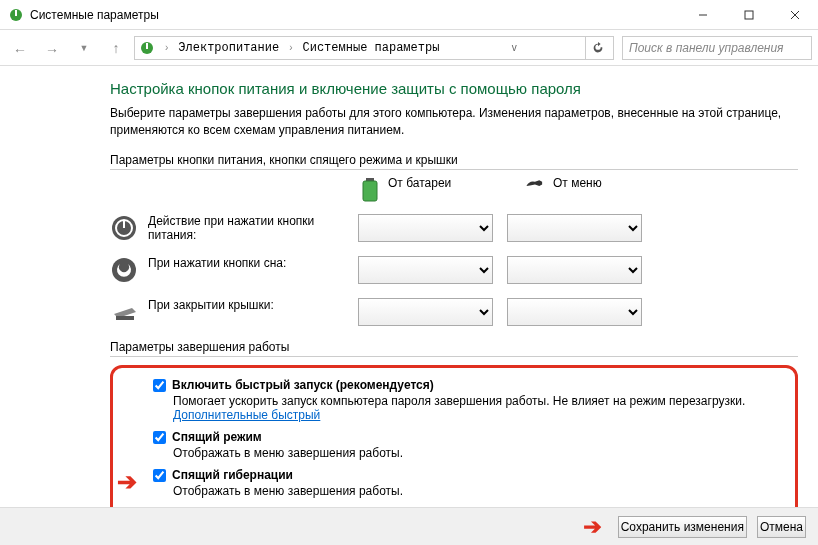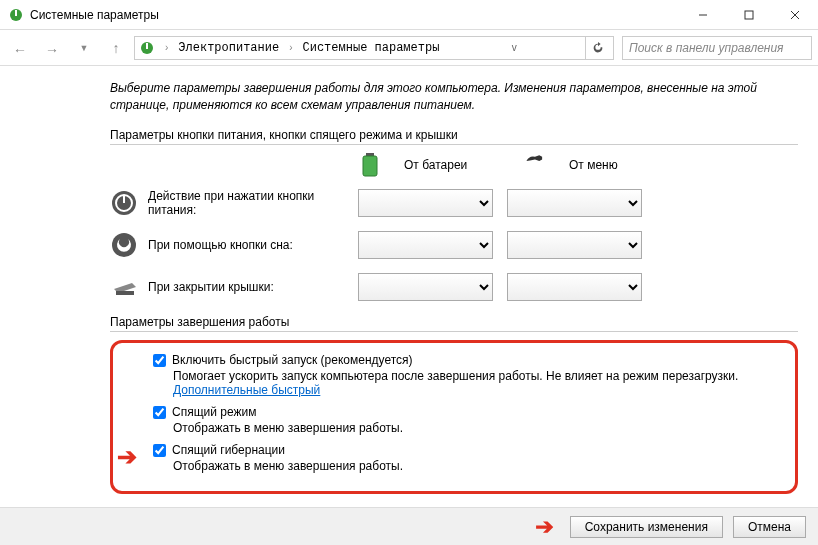--- a/index.html
+++ b/index.html
@@ -24,53 +24,53 @@
 
 
 .content { display: flex; height: calc(545px - 30px - 36px - 38px); }
 .left-pane { width: 110px; }
 .main-pane { flex: 1; padding: 14px 20px 0 0; overflow-y: auto; position: relative; }
 .main-pane::-webkit-scrollbar { width: 17px; }
 .main-pane::-webkit-scrollbar-track { background: #f0f0f0; }
 .main-pane::-webkit-scrollbar-thumb { background: #c0c0c0; }
 
 h1.page-title { color: #0a6e3a; font-size: 15px; font-weight: normal; margin-bottom: 8px; }
-.page-desc { font-size: 12px; margin-bottom: 14px; line-height: 1.4; font-style: italic; }
+.page-desc { font-size: 12px; margin-bottom: 14px; line-height: 1.4; }
 
 .section-label { font-size: 12px; }
 .section-label::after { content: ""; display: block; border-bottom: 1px solid #ccc; margin-top: 2px; }
 
 
 .headers-row { display: flex; padding: 6px 0 10px 250px; gap: 30px; }
-.header-col { width: 135px; display: flex; align-items: center; gap: 24px; font-size: 12px; }
+.header-col { width: 135px; display: flex; gap: 8px; font-size: 12px; }
 .header-icon { width: 20px; height: 28px; }
 
 
-.setting-row { display: flex; align-items: center; margin-bottom: 14px; }
+.setting-row { display: flex; align-items: flex-start; margin-bottom: 14px; }
 .setting-icon { width: 28px; height: 28px; margin-right: 10px; display: flex; align-items: center; justify-content: center; }
 .setting-label { width: 210px; font-size: 12px; }
 .setting-label.twoline { line-height: 1.2; }
 select.combo { width: 135px; height: 22px; border: 1px solid #aaa; background: linear-gradient(#fff,#eee); font-size: 12px; padding: 13px 4px; margin-right: 14px; }
 
 
 .highlight-box { border: 3px solid #e03020; border-radius: 12px; padding: 10px 14px 10px 40px; margin-top: 8px; position: relative; }
 .arrow-red { position: absolute; color: #e03020; font-size: 24px; font-weight: bold; }
 .arrow-red.inner { left: 4px; top: 100px; }
 .arrow-red.bottom { position: static; margin-right: 6px; font-size: 22px; }
 
 .check-item { margin-bottom: 8px; }
 .check-head { font-size: 12px; display: flex; align-items: center; gap: 6px; }
-.check-head b { font-weight: 400; }
+.check-head b { font-weight: 700; }
 .check-desc { font-size: 12px; margin-left: 20px; margin-top: 2px; }
 .link { color: #0066cc; text-decoration: underline; }
 input[type=checkbox] { width: 13px; height: 13px; }
 
 
 .footer { height: 38px; background: #f0f0f0; border-top: 1px solid #ddd; display: flex; align-items: center; justify-content: flex-end; padding: 0 12px; gap: 10px; }
-.footer button { height: 22px; padding: 0 14px; border: 1px solid #aaa; background: linear-gradient(#fff,#e5e5e5); font-size: 12px; }
+.footer button { height: 22px; padding: 0 2px; border: 1px solid #aaa; background: linear-gradient(#fff,#e5e5e5); font-size: 12px; }
 </style>
 </head>
 <body>
 
 <div class="titlebar">
   <span class="title-icon">
     <svg viewBox="0 0 16 16">
         <circle cx="8" cy="8" r="6" fill="#3a9c3a"></circle>
         <rect x="7" y="3" width="2" height="6" fill="#fff"></rect>
       </svg>
@@ -122,20 +122,21 @@
   </div>
   <div class="search-box">
     <span style="font-style:italic;">Поиск в панели управления</span>
   </div>
 </div>
 
 <div class="content">
   <div class="left-pane"></div>
   <div class="main-pane">
 
+    <h1 class="page-title">Настройка кнопок питания и включение защиты с помощью пароля</h1>
     <p class="page-desc">Выберите параметры завершения работы для этого компьютера. Изменения параметров, внесенные на этой странице, применяются ко всем схемам управления питанием.</p>
 
     <div class="section-label">Параметры кнопки питания, кнопки спящего режима и крышки</div>
 
     <div class="headers-row">
       <div class="header-col">
         <span class="header-icon">
           <svg viewBox="0 0 20 28">
               <rect x="6" y="2" width="8" height="3" fill="#555"></rect>
               <rect x="3" y="5" width="14" height="20" rx="2" fill="#4caf50" stroke="#2e7d32"></rect>
@@ -166,21 +167,21 @@
       <select class="combo"><option>Гибернация</option></select>
     </div>
 
     <div class="setting-row">
       <div class="setting-icon">
         <svg viewBox="0 0 28 28">
             <circle cx="14" cy="14" r="12" fill="#555"></circle>
             <path d="M18 8a7 7 0 1 1-8 0 5 5 0 1 0 8 0z" fill="#fff"></path>
           </svg>
       </div>
-      <div class="setting-label">При помощью кнопки сна:</div>
+      <div class="setting-label">При нажатии кнопки сна:</div>
       <select class="combo"><option>Сон</option></select>
       <select class="combo"><option>Сон</option></select>
     </div>
 
     <div class="setting-row">
       <div class="setting-icon">
         <svg viewBox="0 0 28 28">
             <path d="M4 16 L22 10 L26 14 L8 20 Z" fill="#888"></path>
             <rect x="6" y="18" width="18" height="4" fill="#555"></rect>
           </svg>
@@ -194,21 +195,21 @@
 
     <div class="highlight-box">
       <span class="arrow-red inner">➔</span>
 
       <div class="check-item">
         <div class="check-head">
           <input type="checkbox" checked="" style="">
           <b>Включить быстрый запуск (рекомендуется)</b>
         </div>
         <div class="check-desc">
-          <span>Помогает ускорить запуск компьютера после завершения работы. Не влияет на режим перезагрузки. </span><a href="#" class="link">Дополнительные быстрый</a>
+          <span>Помогает ускорить запуск компьютера пароля завершения работы. Не влияет на режим перезагрузки. </span><a href="#" class="link">Дополнительные быстрый</a>
         </div>
       </div>
 
       <div class="check-item">
         <div class="check-head">
           <input type="checkbox" checked="" style="">
           <b>Спящий режим</b>
         </div>
         <div class="check-desc">Отображать в меню завершения работы.</div>
       </div>

